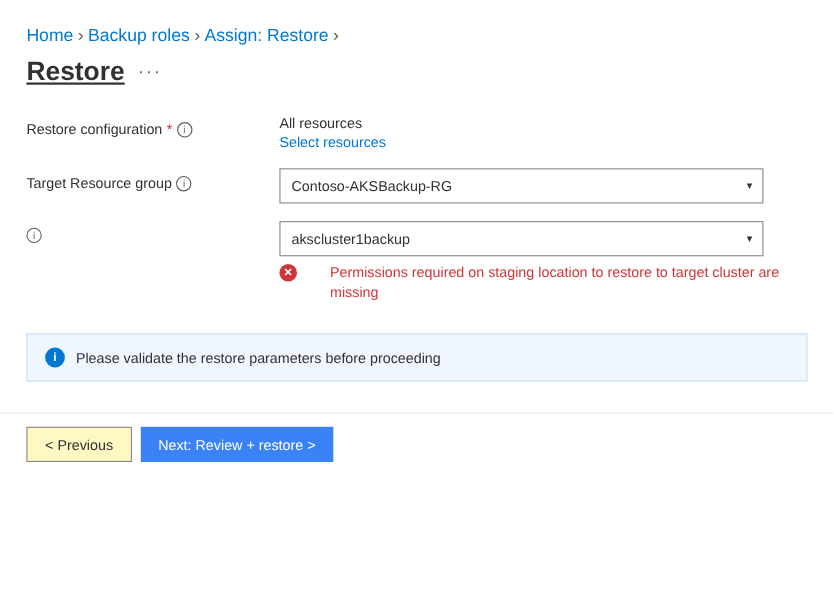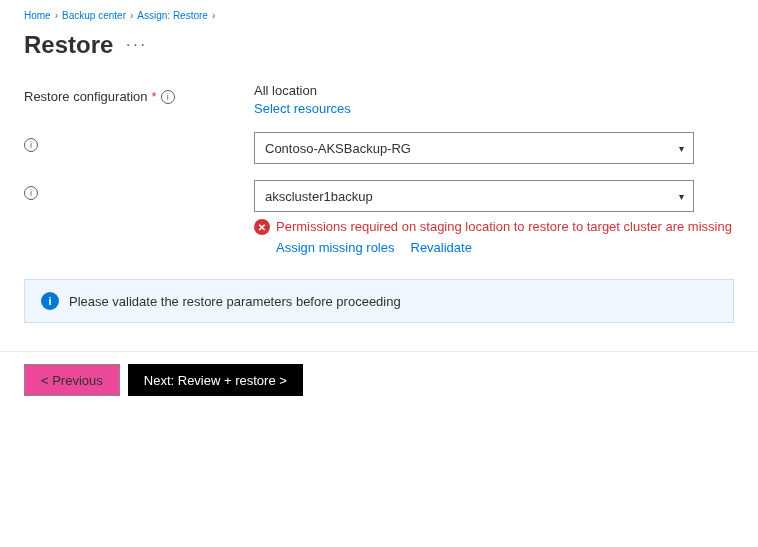--- a/index.html
+++ b/index.html
@@ -6,25 +6,25 @@
     body {
       font-family: 'Segoe UI', sans-serif;
       font-size: 14px;
       color: #323130;
       background: #fff;
       width: 758px;
       min-height: 547px;
     }
 
     .breadcrumb-bar {
-      padding: 10px 24px 6px 24px;
+      padding: 24px 24px 6px 24px;
       display: flex;
       align-items: flex-end;
       gap: 4px;
-      font-size: 10px;
+      font-size: 16px;
       color: #0078d4;
     }
 
     .breadcrumb-bar span.sep {
       color: #605e5c;
     }
 
     .breadcrumb-bar a {
       color: #0078d4;
       text-decoration: none;
@@ -39,20 +39,21 @@
       padding: 4px 24px 16px 24px;
       display: flex;
       align-items: center;
       gap: 12px;
     }
 
     .page-title {
       font-size: 24px;
       font-weight: 600;
       color: #323130;
+      text-decoration: underline;
     }
 
     .more-icon {
       color: #605e5c;
       font-size: 16px;
       cursor: pointer;
       letter-spacing: 2px;
     }
 
     .content-area {
@@ -164,20 +165,21 @@
       align-items: center;
       justify-content: center;
       font-size: 10px;
       flex-shrink: 0;
       margin-top: 1px;
       font-weight: bold;
     }
 
     .error-text-block {
       font-size: 13px;
+      margin-left: 24px;
     }
 
     .error-message {
       color: #d13438;
       margin-bottom: 4px;
       line-height: 1.4;
     }
 
     .error-actions {
       display: flex;
@@ -223,75 +225,76 @@
       align-items: center;
       gap: 8px;
       border-top: 1px solid #edebe9;
       background: #fff;
     }
 
     .btn-secondary {
       height: 32px;
       padding: 0 16px;
       border: 1px solid #8a8886;
-      background: #ec4899;
+      background: #fef9c3;
       color: #323130;
       font-size: 13px;
       cursor: pointer;
       display: inline-flex;
       align-items: center;
       gap: 4px;
     }
 
     .btn-primary {
       height: 32px;
       padding: 0 16px;
       border: none;
-      background: #000000;
+      background: #3b82f6;
       color: #fff;
       font-size: 13px;
       cursor: pointer;
       display: inline-flex;
       align-items: center;
     }
   </style>
 </head>
 <body>
 
 <div class="breadcrumb-bar">
   <a>Home</a>
   <span class="sep">›</span>
-  <a>Backup center</a>
+  <a>Backup roles</a>
   <span class="sep">›</span>
   <span class="current">Assign: Restore</span>
   <span class="sep">›</span>
 </div>
 
 <div class="page-header">
   <h1 class="page-title">Restore</h1>
   <span class="more-icon">···</span>
 </div>
 
 <div class="content-area">
 
   <div class="form-row">
     <div class="form-label">
       <span>Restore configuration</span>
       <span class="required-star">*</span>
       <span class="info-icon">i</span>
     </div>
     <div class="form-value">
-      <div class="value-primary">All location</div>
+      <div class="value-primary">All resources</div>
       <a class="value-link">Select resources</a>
     </div>
   </div>
 
 
   <div class="form-row">
     <div class="form-label">
+      <span>Target Resource group</span>
       <span class="info-icon">i</span>
     </div>
     <div class="form-value">
       <div class="select-wrapper">
         <select class="select-box">
           <option value="Contoso-AKSBackup-RG">Contoso-AKSBackup-RG</option>
         </select>
         <span class="select-chevron">▾</span>
       </div>
     </div>
@@ -306,24 +309,20 @@
         <select class="select-box">
           <option value="akscluster1backup">akscluster1backup</option>
         </select>
         <span class="select-chevron">▾</span>
       </div>
 
       <div class="error-block">
         <span class="error-icon">✕</span>
         <div class="error-text-block">
           <div class="error-message">Permissions required on staging location to restore to target cluster are missing</div>
-          <div class="error-actions">
-            <a class="error-action-link">Assign missing roles</a>
-            <a class="error-action-link">Revalidate</a>
-          </div>
         </div>
       </div>
     </div>
   </div>
 
   <div class="info-banner">
     <span class="info-banner-icon">i</span>
     <span>Please validate the restore parameters before proceeding</span>
   </div>
 

